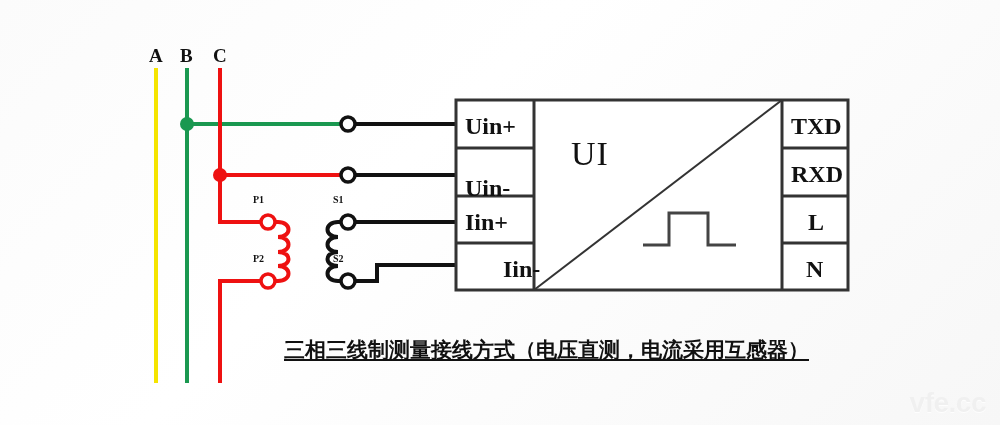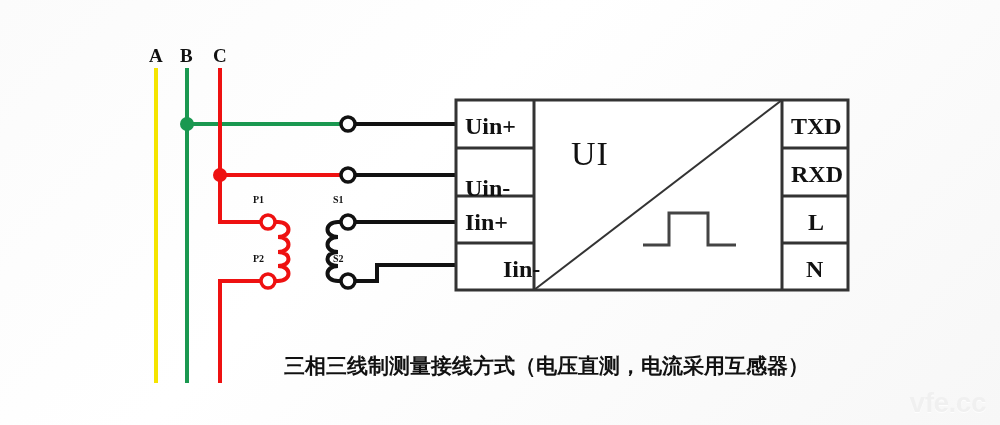--- a/index.html
+++ b/index.html
@@ -150,16 +150,16 @@
   <div class="lbl term-label" style="left:465px; top:114px;">Uin+</div>
   <div class="lbl term-label" style="left:465px; top:176px;">Uin-</div>
   <div class="lbl term-label" style="left:465px; top:210px;text-align:center;">Iin+</div>
   <div class="lbl term-label" style="left:465px; top:257px;margin-left:38px;">Iin-</div>
 
   <div class="lbl term-label" style="left:791px; top:114px;">TXD</div>
   <div class="lbl term-label" style="left:791px; top:162px;">RXD</div>
   <div class="lbl term-label" style="left:808px; top:210px;">L</div>
   <div class="lbl term-label" style="left:806px; top:257px;">N</div>
 
-  <div class="lbl caption-label" style="left:284px; top:356px;">三相三线制测量接线方式（电压直测，电流采用互感器）</div>
+  <div class="lbl caption-label" style="left:284px; top:340px;text-decoration:underline;">三相三线制测量接线方式（电压直测，电流采用互感器）</div>
 
   <div class="watermark">vfe.cc</div>
 </div>
 
 </body></html>

